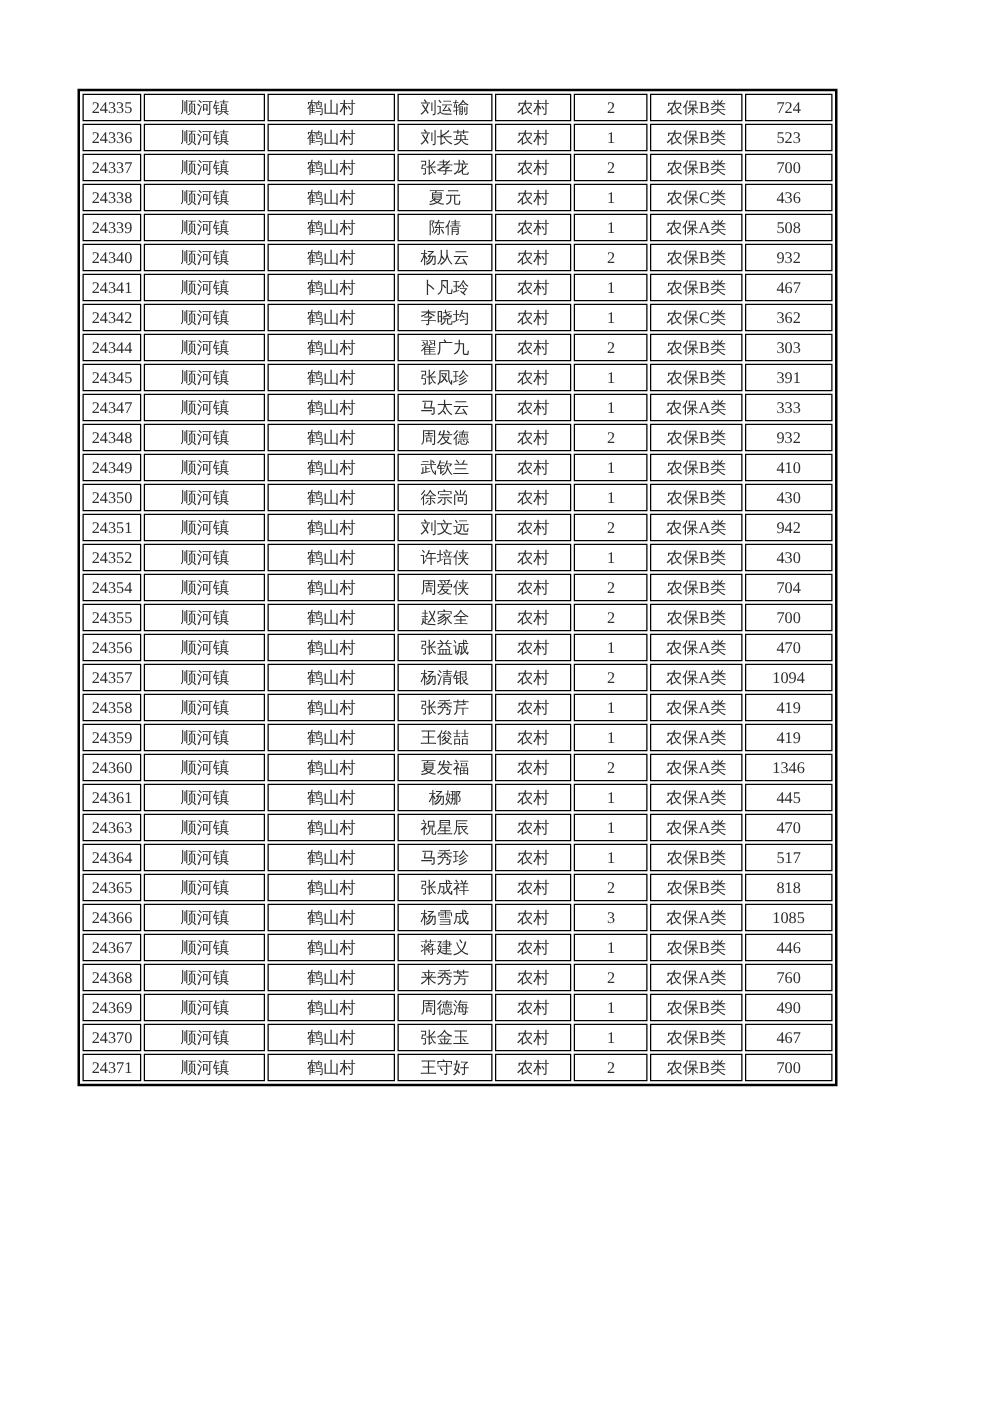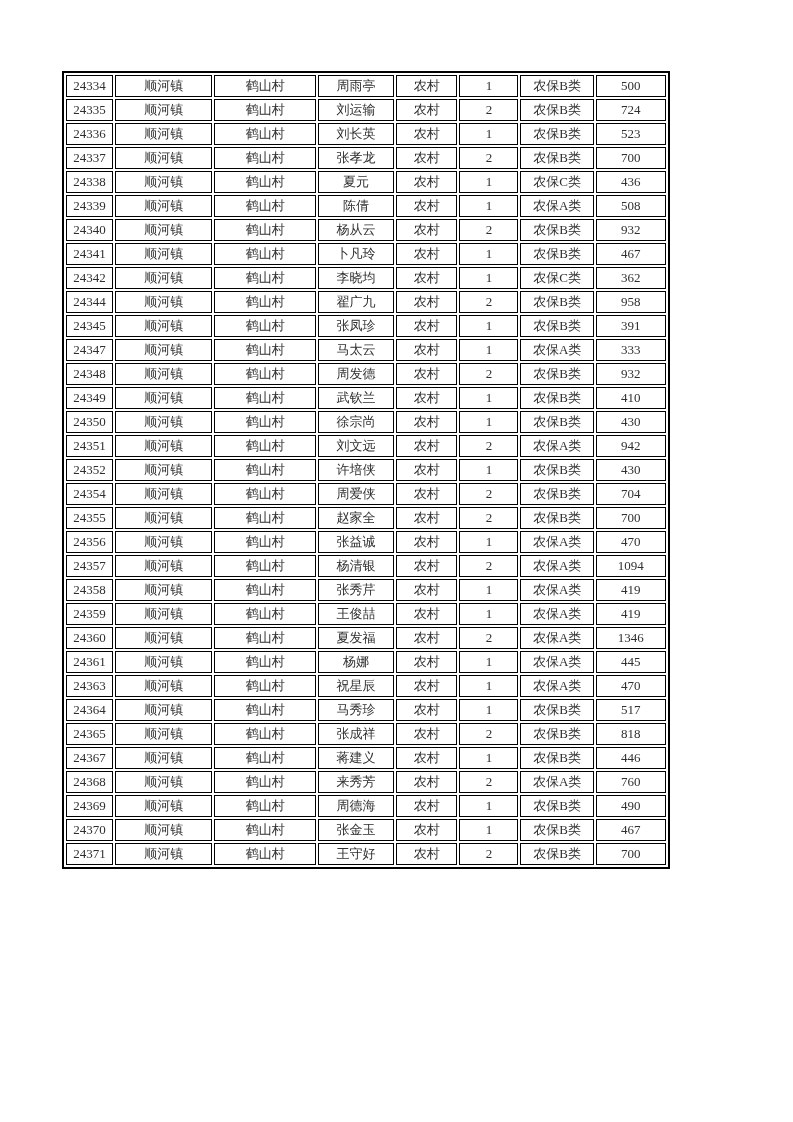--- a/index.html
+++ b/index.html
@@ -55,30 +55,20 @@
       <col class="c-town">
       <col class="c-village">
       <col class="c-name">
       <col class="c-residence">
       <col class="c-count">
       <col class="c-category">
       <col class="c-amount">
     </colgroup>
     <tbody>
         <tr>
-          <td>24334</td>
-          <td>顺河镇</td>
-          <td>鹤山村</td>
-          <td>周雨亭</td>
-          <td>农村</td>
-          <td>1</td>
-          <td>农保B类</td>
-          <td>500</td>
-        </tr>
-        <tr>
           <td>24335</td>
           <td>顺河镇</td>
           <td>鹤山村</td>
           <td>刘运输</td>
           <td>农村</td>
           <td>2</td>
           <td>农保B类</td>
           <td>724</td>
         </tr>
         <tr>
@@ -152,21 +142,21 @@
           <td>362</td>
         </tr>
         <tr>
           <td>24344</td>
           <td>顺河镇</td>
           <td>鹤山村</td>
           <td>翟广九</td>
           <td>农村</td>
           <td>2</td>
           <td>农保B类</td>
-          <td>958</td>
+          <td>303</td>
         </tr>
         <tr>
           <td>24345</td>
           <td>顺河镇</td>
           <td>鹤山村</td>
           <td>张凤珍</td>
           <td>农村</td>
           <td>1</td>
           <td>农保B类</td>
           <td>391</td>
@@ -333,20 +323,30 @@
         </tr>
         <tr>
           <td>24365</td>
           <td>顺河镇</td>
           <td>鹤山村</td>
           <td>张成祥</td>
           <td>农村</td>
           <td>2</td>
           <td>农保B类</td>
           <td>818</td>
+        </tr>
+        <tr>
+          <td>24366</td>
+          <td>顺河镇</td>
+          <td>鹤山村</td>
+          <td>杨雪成</td>
+          <td>农村</td>
+          <td>3</td>
+          <td>农保A类</td>
+          <td>1085</td>
         </tr>
         <tr>
           <td>24367</td>
           <td>顺河镇</td>
           <td>鹤山村</td>
           <td>蒋建义</td>
           <td>农村</td>
           <td>1</td>
           <td>农保B类</td>
           <td>446</td>

